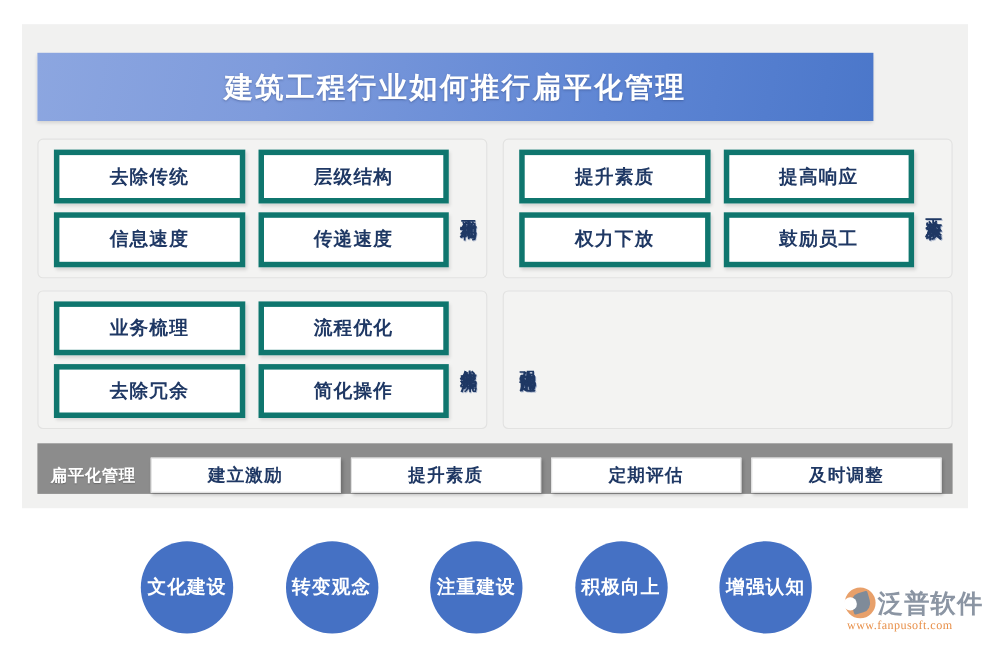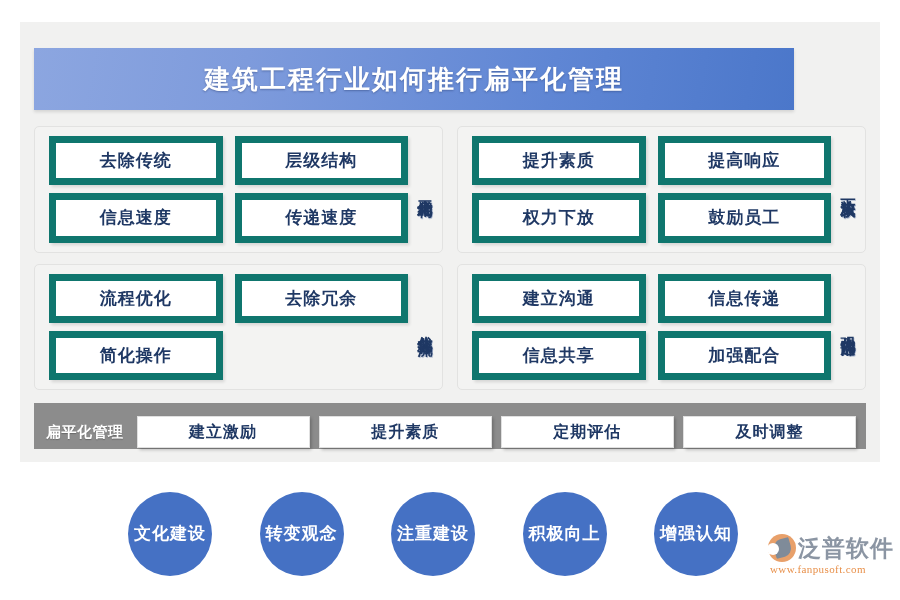--- a/index.html
+++ b/index.html
@@ -119,21 +119,21 @@
     flex: 1;
     display: grid;
     grid-template-columns: 1fr 1fr;
     grid-template-rows: 1fr 1fr;
     column-gap: 12px;
     row-gap: 8px;
     padding: 2px 4px 2px 6px;
   }
   .cell {
     background: #ffffff;
-    border: 7px solid #0f766e;
+    border: 5px solid #0f766e;
     display: flex;
     align-items: center;
     justify-content: center;
     box-shadow: 1.5px 2px 3px rgba(0,0,0,0.13);
     color: #1f3864;
     font-size: 17px;
     font-weight: bold;
     letter-spacing: 1px;
     box-sizing: border-box;
   }
@@ -323,34 +323,29 @@
         <div class="cell">提升素质</div>
         <div class="cell">提高响应</div>
         <div class="cell">权力下放</div>
         <div class="cell">鼓励员工</div>
       </div>
       <div class="quad-label">下放决策权</div>
     </div>
 
     <div class="quad">
       <div class="quad-cells">
+        <div class="cell">业务梳理</div>
         <div class="cell">流程优化</div>
         <div class="cell">去除冗余</div>
         <div class="cell">简化操作</div>
       </div>
       <div class="quad-label">优化业务流程</div>
     </div>
 
     <div class="quad">
-      <div class="quad-cells">
-        <div class="cell">建立沟通</div>
-        <div class="cell">信息传递</div>
-        <div class="cell">信息共享</div>
-        <div class="cell">加强配合</div>
-      </div>
       <div class="quad-label">强化内部沟通</div>
     </div>
 
   </div>
 
   <div class="strip">
     <div class="strip-label">扁平化管理</div>
     <div class="strip-cell">建立激励</div>
     <div class="strip-cell">提升素质</div>
     <div class="strip-cell">定期评估</div>

